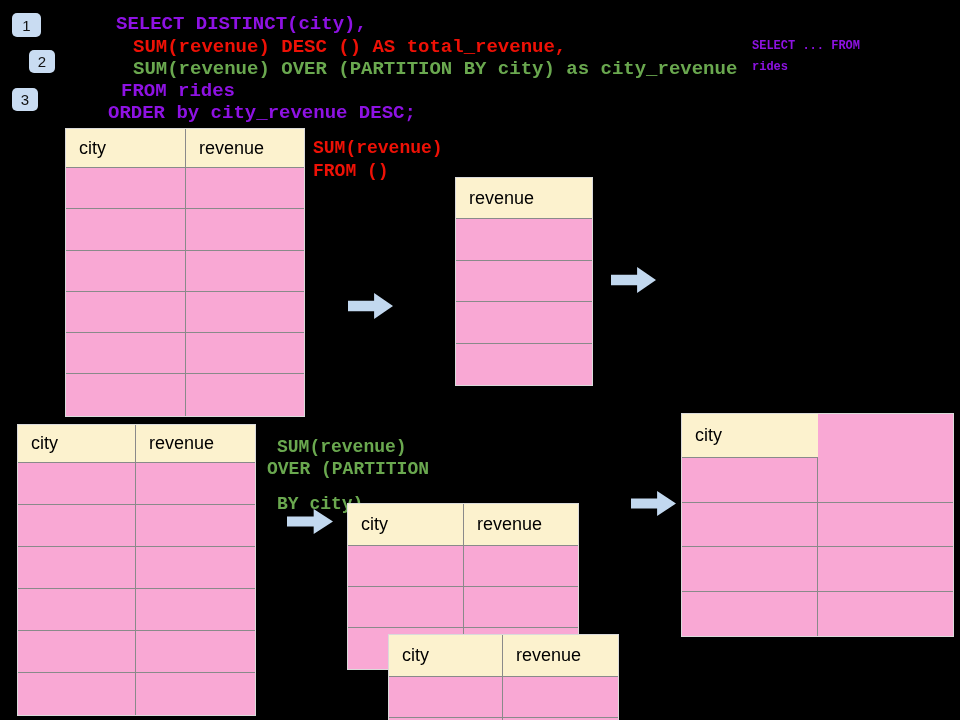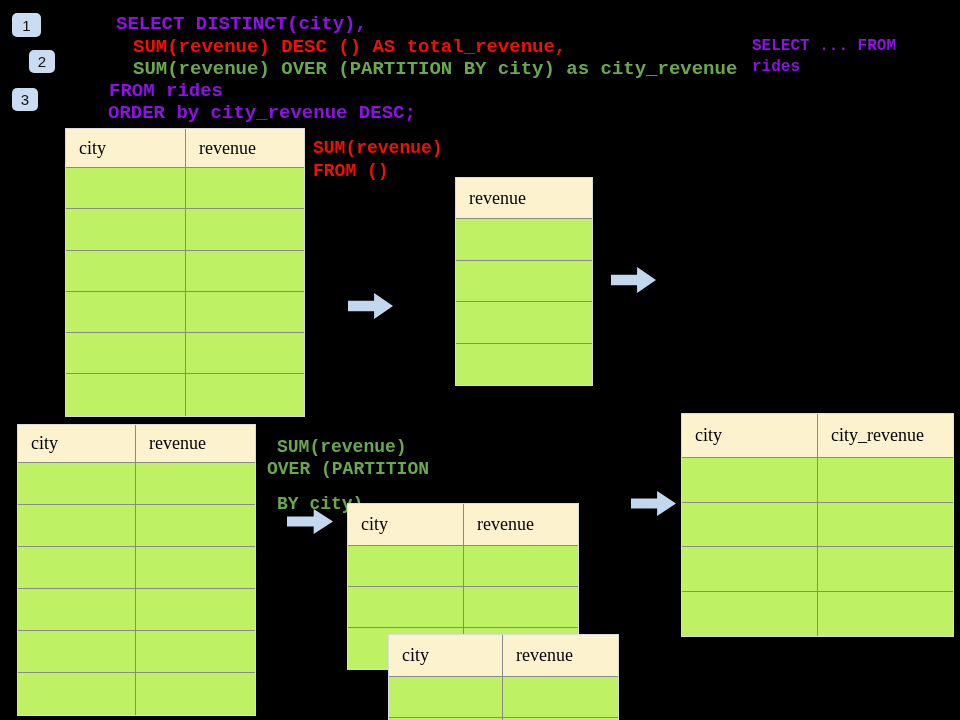--- a/index.html
+++ b/index.html
@@ -7,33 +7,33 @@
     width:960px;height:720px;position:relative;overflow:hidden;
     background:var(--bg,#000);
     font-family:"Liberation Sans",sans-serif;
   }
   
   .code{
     position:absolute;
     font-family:"Liberation Mono","DejaVu Sans Mono",monospace;
     font-weight:bold;font-size:19px;line-height:22px;white-space:pre;
   }
-  .code.small{font-size:16px;line-height:21px;}
+  .code.small{font-size:12px;line-height:21px;}
   .code.label{font-size:18px;line-height:22px;}
   .purple{color:var(--purple,#8E12E3);}
   .red{color:var(--red,#EE1106);}
   .green{color:var(--green,#6AA84F);}
   
   .badge{
     position:absolute;background:var(--badge-blue,#C9DCF2);
     border-radius:5px;color:#111;font-size:15px;
     display:flex;align-items:center;justify-content:center;
   }
   
-  .tbl{position:absolute;border:1px solid var(--border-light,#DADADA);background:#bef264;box-sizing:content-box;font-family:Liberation Serif, serif;}
+  .tbl{position:absolute;border:1px solid var(--border-light,#DADADA);background:#f9a8d4;box-sizing:content-box;}
   .trow{display:flex;}
   .tcell{
     box-sizing:border-box;flex:0 0 auto;
     border-right:1px solid var(--border-gray,#8A8A8A);
     border-bottom:1px solid var(--border-gray,#8A8A8A);
   }
   .trow .tcell:last-child{border-right:none;}
   .trow:last-child .tcell{border-bottom:none;}
   .hcell{
     background:var(--header-fill,#FCF2CE);color:#000;font-size:18px;
@@ -48,21 +48,21 @@
 </head>
 <body>
 
 <div class="badge" style="left:12px;top:13px;width:29px;height:24px;">1</div>
 <div class="badge" style="left:29px;top:50px;width:26px;height:23px;">2</div>
 <div class="badge" style="left:12px;top:88px;width:26px;height:23px;">3</div>
 
 <div class="code purple" style="left:88px;top:13px;margin-left:28px;">SELECT DISTINCT(city),</div>
 <div class="code red" style="left:133px;top:36px;">SUM(revenue) DESC () AS total_revenue,</div>
 <div class="code green" style="left:133px;top:58px;">SUM(revenue) OVER (PARTITION BY city) as city_revenue</div>
-<div class="code purple" style="left:109px;top:80px;">FROM rides</div>
+<div class="code purple" style="left:121px;top:80px;">FROM rides</div>
 <div class="code purple" style="left:108px;top:102px;">ORDER by city_revenue DESC;</div>
 
 <div class="code small purple" style="left:752px;top:36px;">SELECT ... FROM</div>
 <div class="code small purple" style="left:752px;top:57px;font-family:Liberation Mono, monospace;">rides</div>
 
 <div class="code label red" style="left:313px;top:137px;">SUM(revenue)</div>
 <div class="code label red" style="left:313px;top:160px;">FROM ()</div>
 
 <div class="code label green" style="left:277px;top:436px;">SUM(revenue)</div>
 <div class="code label green" style="left:267px;top:458px;">OVER (PARTITION</div>
@@ -171,21 +171,20 @@
       <div class="tcell" style="width:116px;height:41px;"></div>
       <div class="tcell" style="width:114px;height:41px;"></div>
     </div>
 </div>
 
 <div class="arrow" style="left:631px;top:491px;width:45px;height:25px;"></div>
 
 <div class="tbl" style="left:681px;top:413px;">
   <div class="trow">
     <div class="tcell hcell" style="width:136px;height:44px;">city</div>
-    <div class="tcell hcell" style="width:135px;height:44px;">city_revenue</div>
   </div>
   <div class="trow">
       <div class="tcell" style="width:136px;height:44.5px;"></div>
       <div class="tcell" style="width:135px;height:44.5px;"></div>
     </div>
   <div class="trow">
       <div class="tcell" style="width:136px;height:44.5px;"></div>
       <div class="tcell" style="width:135px;height:44.5px;"></div>
     </div>
   <div class="trow">

